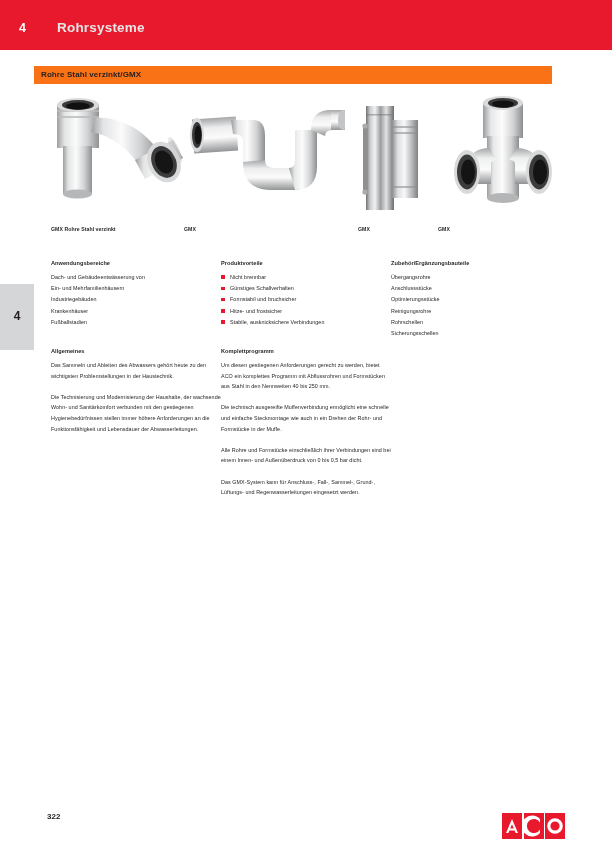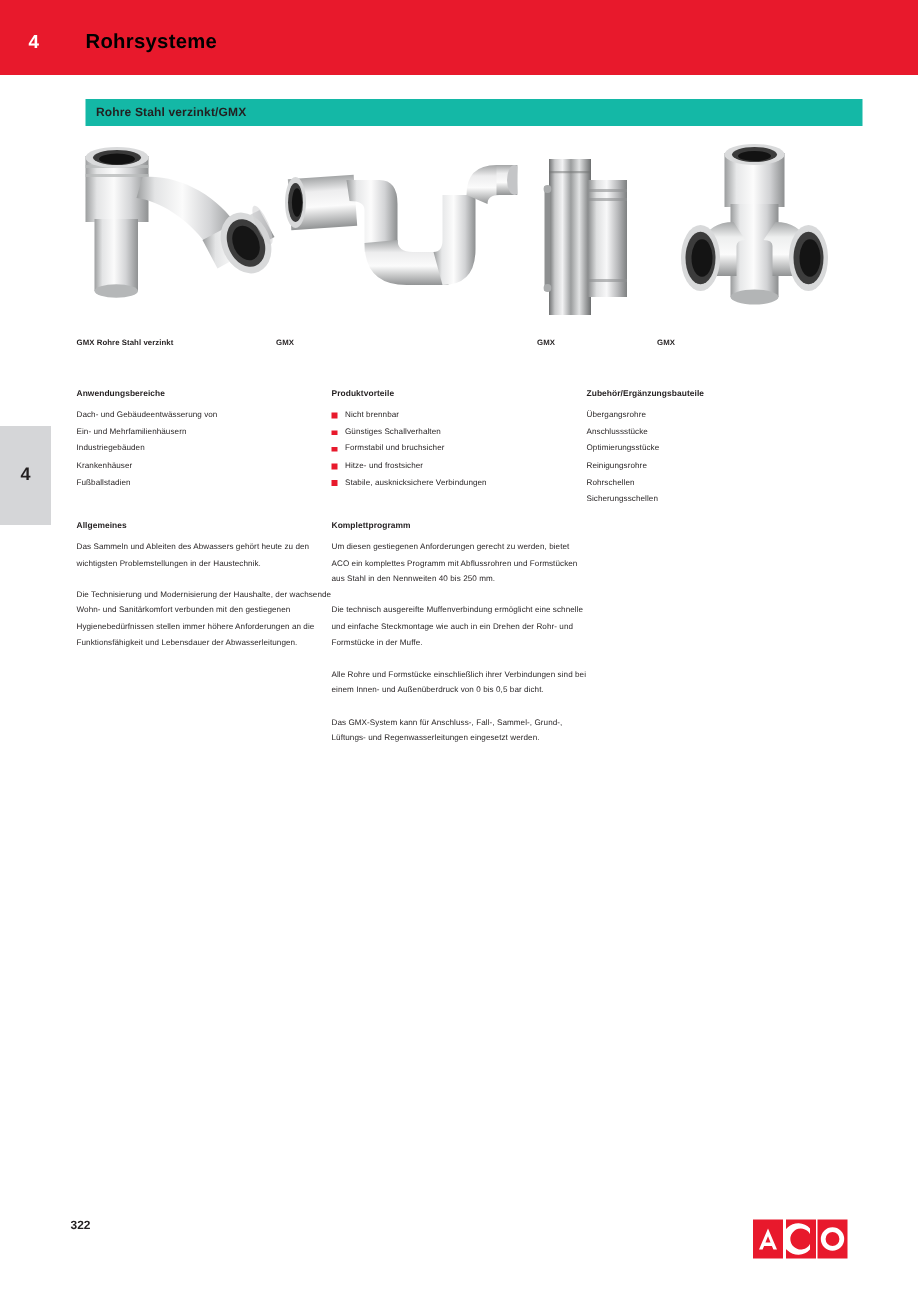--- a/index.html
+++ b/index.html
@@ -30,31 +30,31 @@
     font-size: 12.5px;
     font-weight: bold;
     color: #ffffff;
     letter-spacing: 0.2px;
   }
   .header-title {
     position: absolute;
     left: 57px; top: 20px;
     font-size: 13.5px;
     font-weight: bold;
-    color: #000000;
+    color: #e5e5e5;
     letter-spacing: 0.2px;
   }
 
   
   .section-bar {
     position: absolute;
-    left: 57px; top: 66px;
+    left: 34px; top: 66px;
     width: 518px;
     height: 18px;
-    background: #14b8a6;
+    background: #f97316;
   }
   .section-bar-label {
     position: absolute;
     left: 7px; top: 4px;
     font-size: 8px;
     font-weight: bold;
     color: #231f20;
     letter-spacing: 0.1px;
   }
 

